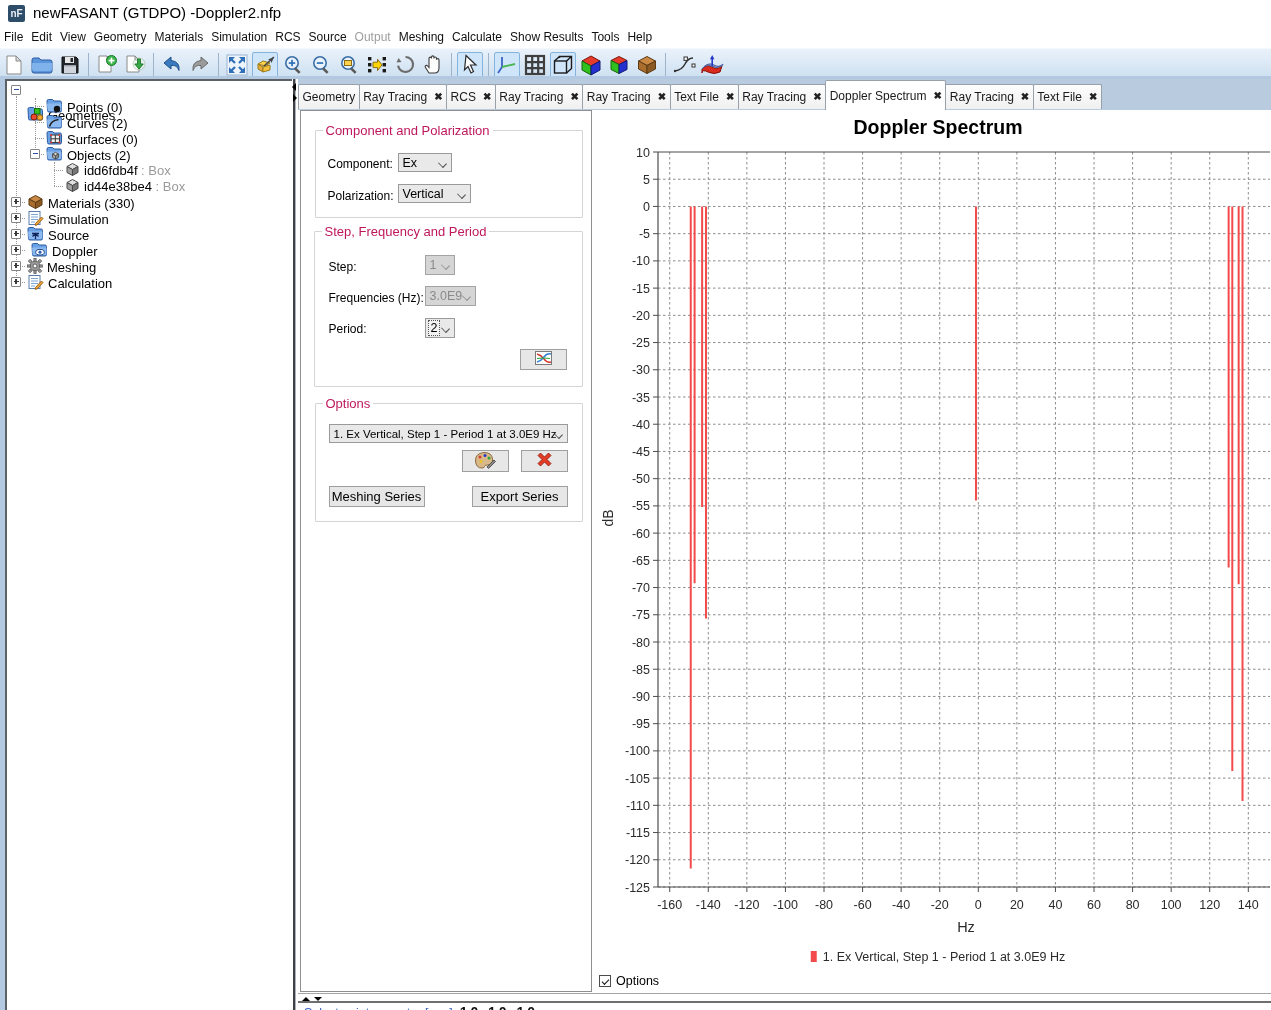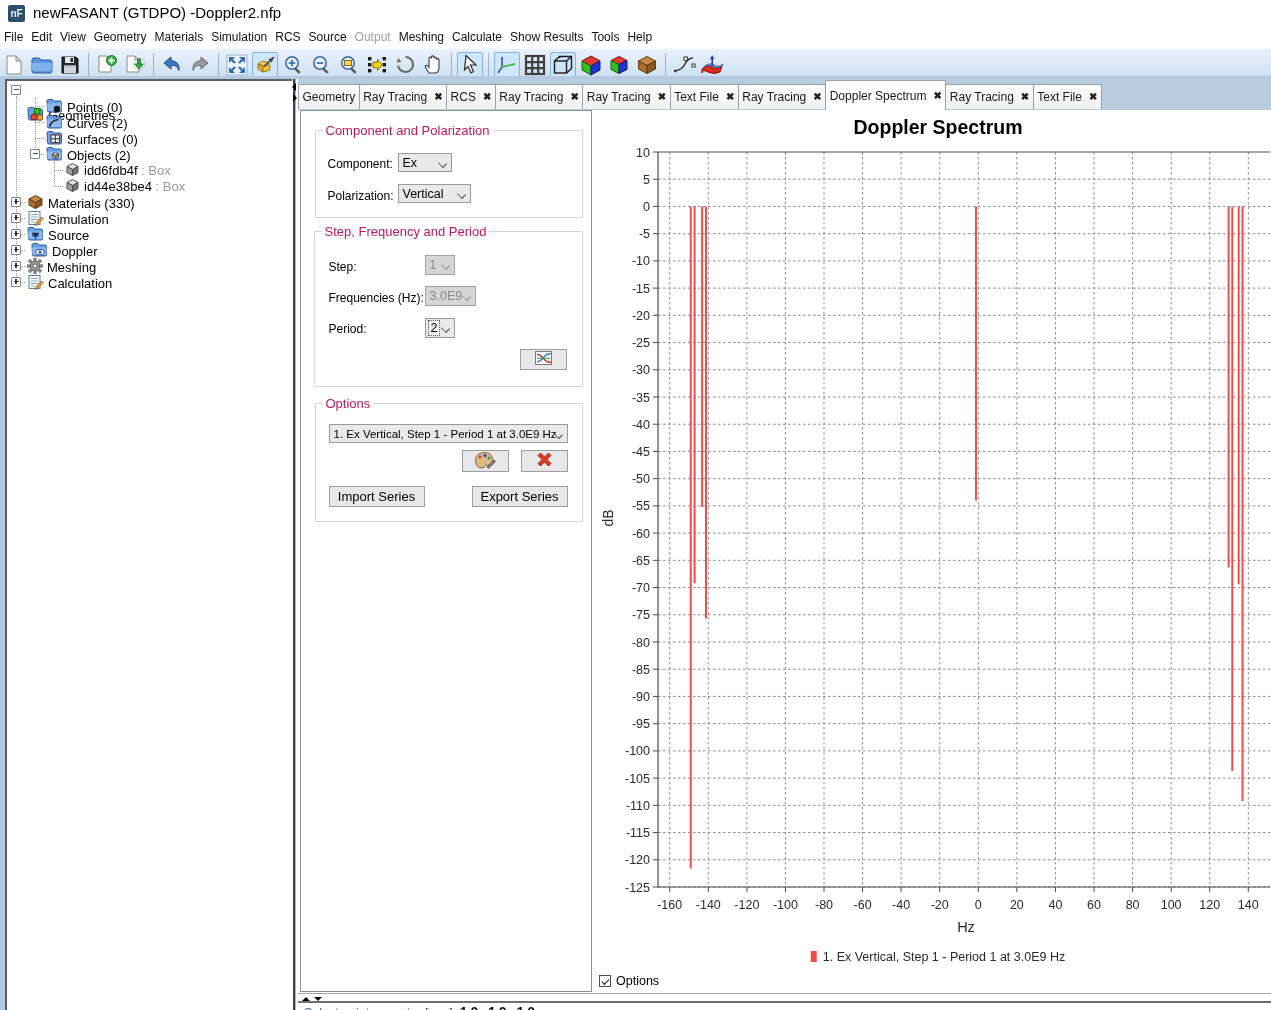--- a/index.html
+++ b/index.html
@@ -582,21 +582,21 @@
                   <circle cx="15" cy="7" r="1.5" fill="#2fa23a"></circle>
                   <circle cx="7" cy="10.5" r="1.5" fill="#e8c422"></circle>
                   <path d="M13 16 L20 9 l1.5 1.5 -7 7z" fill="#8a8a8a" stroke="#555"></path>
                 </svg></span>
             </div>
           <div class="btn" style="left:205px;top:46px;width:47px;height:22px;">
               <span id="delete-btn-icon"><svg width="19" height="17" viewBox="0 0 19 17">
                   <path d="M3 4.5 L5.5 2 9.5 6 13.5 2 16 4.5 12 8.5 16 12.5 13.5 15 9.5 11 5.5 15 3 12.5 7 8.5z" fill="#e23c26" stroke="#8a1408" stroke-width="0.8"></path>
                 </svg></span>
             </div>
-          <div class="btn" style="left:13px;top:82px;width:96px;height:21px;">Import Series</div>
+          <div class="btn" style="left:13px;top:82px;width:96px;height:21px;">Meshing Series</div>
           <div class="btn" style="left:156px;top:82px;width:96px;height:21px;">Export Series</div>
         </div>
 
       </div>
 
       <div id="chart-area"><svg width="677" height="883">
             <line x1="60" y1="42" x2="65" y2="42" stroke="#4d4d4d" stroke-width="1"></line>
             <text x="57" y="46.5" font-size="12.5" fill="#2b2b2b" font-family="&quot;Liberation Sans&quot;,sans-serif" text-anchor="end">10</text>
             <line x1="65" y1="69.22222222222223" x2="677" y2="69.22222222222223" stroke="#8c8c8c" stroke-width="1" stroke-dasharray="2.5,2.5"></line>
             <line x1="60" y1="69.22222222222223" x2="65" y2="69.22222222222223" stroke="#4d4d4d" stroke-width="1"></line>

